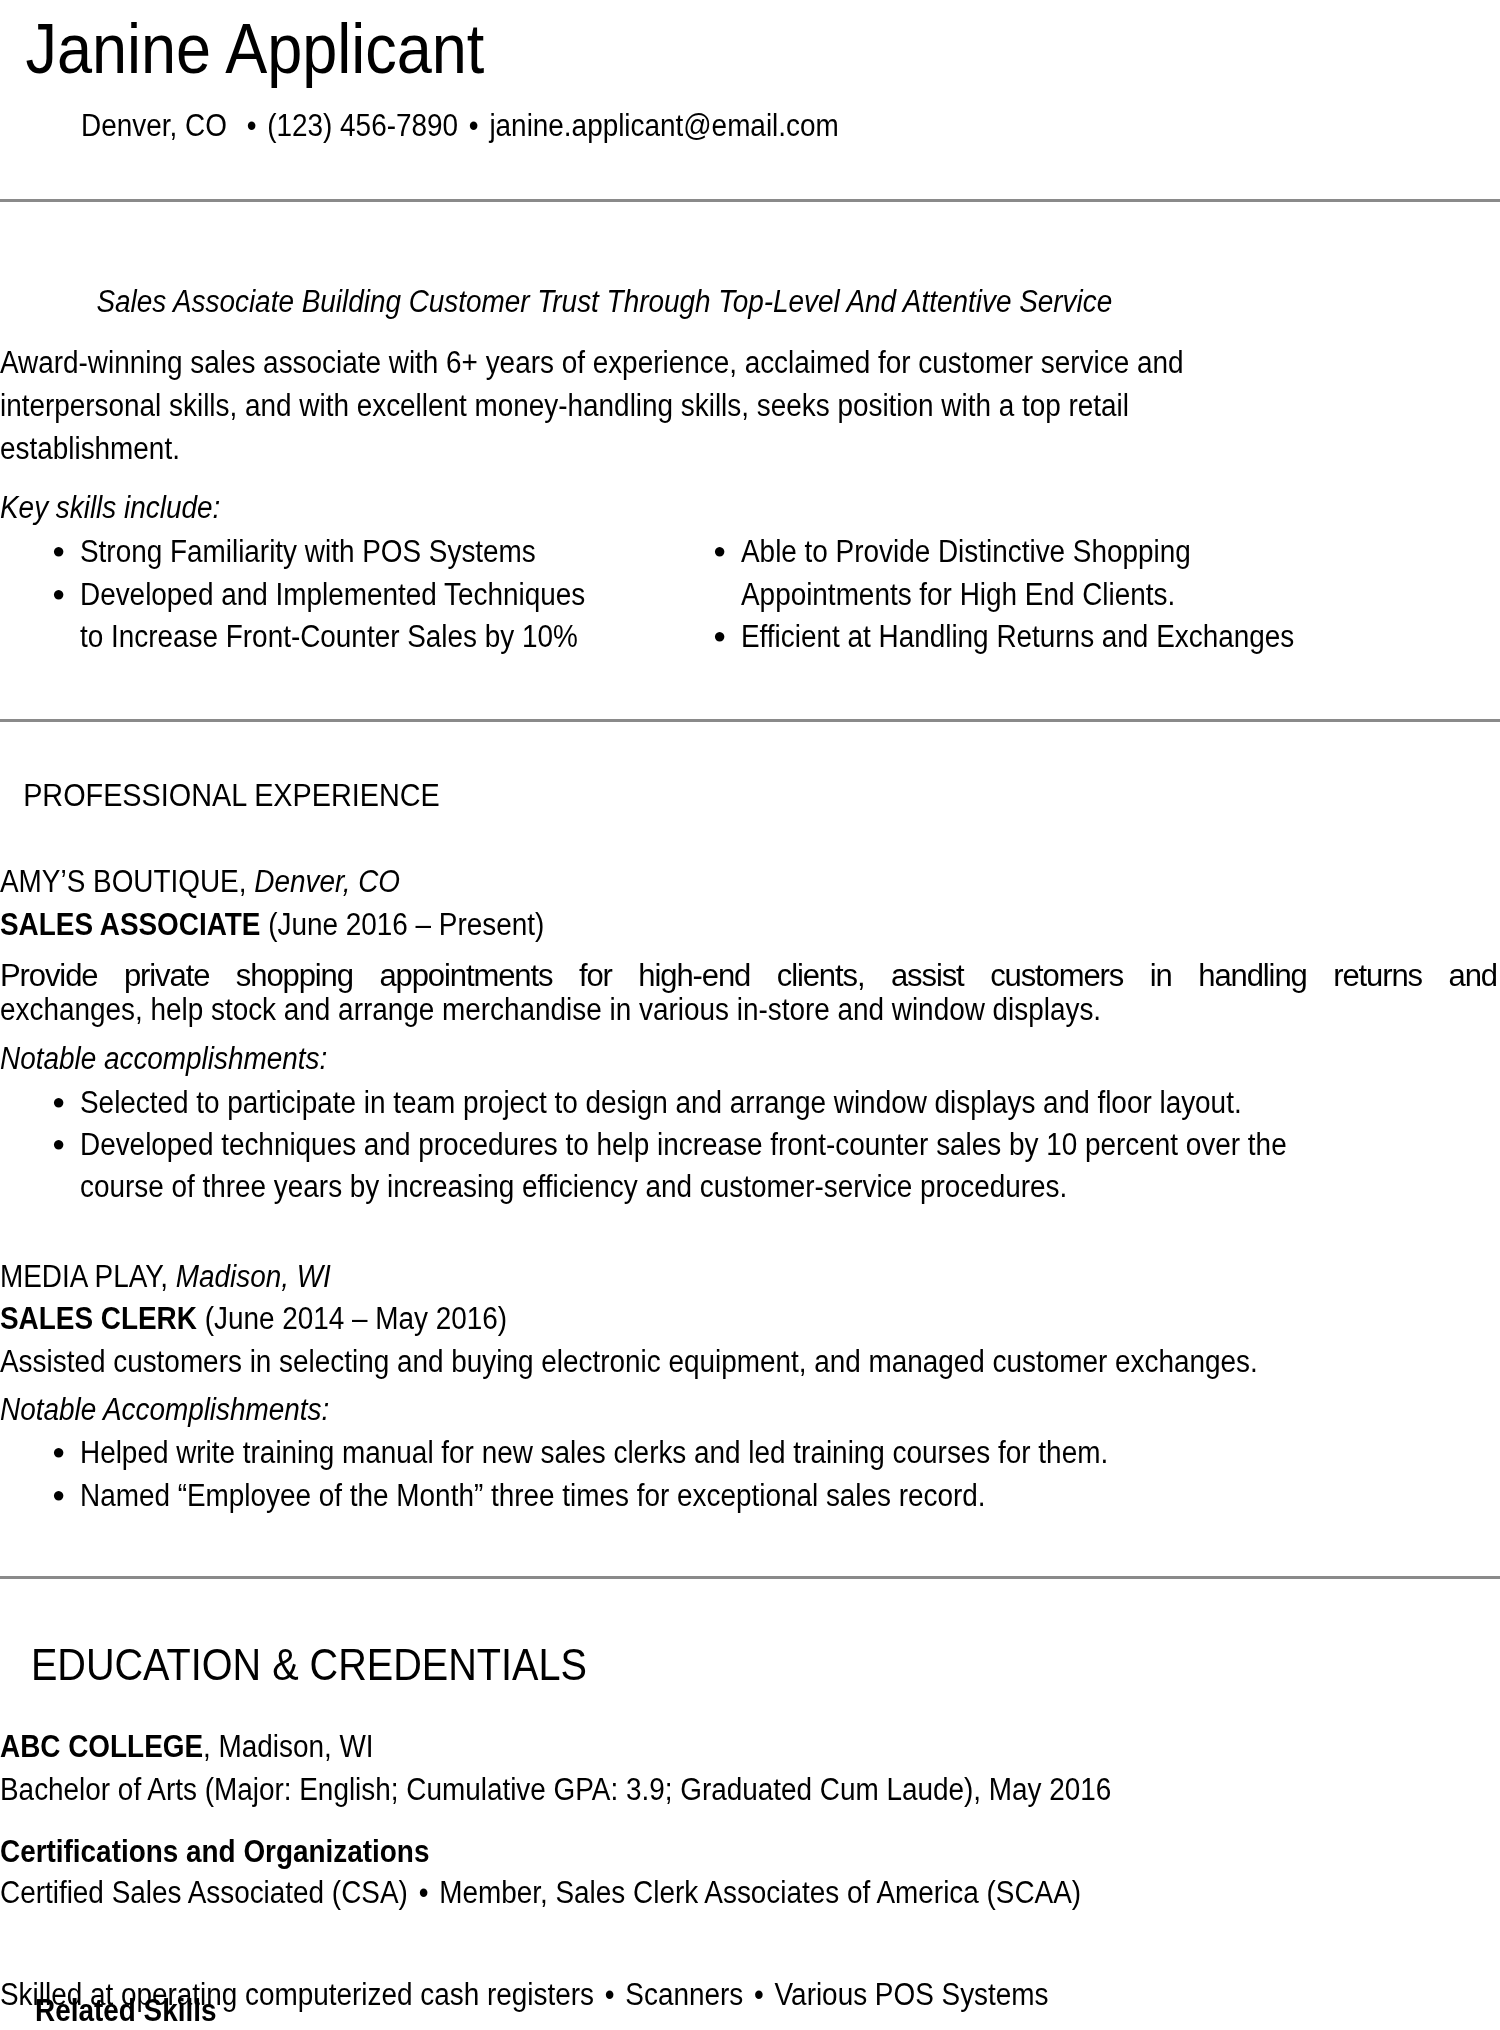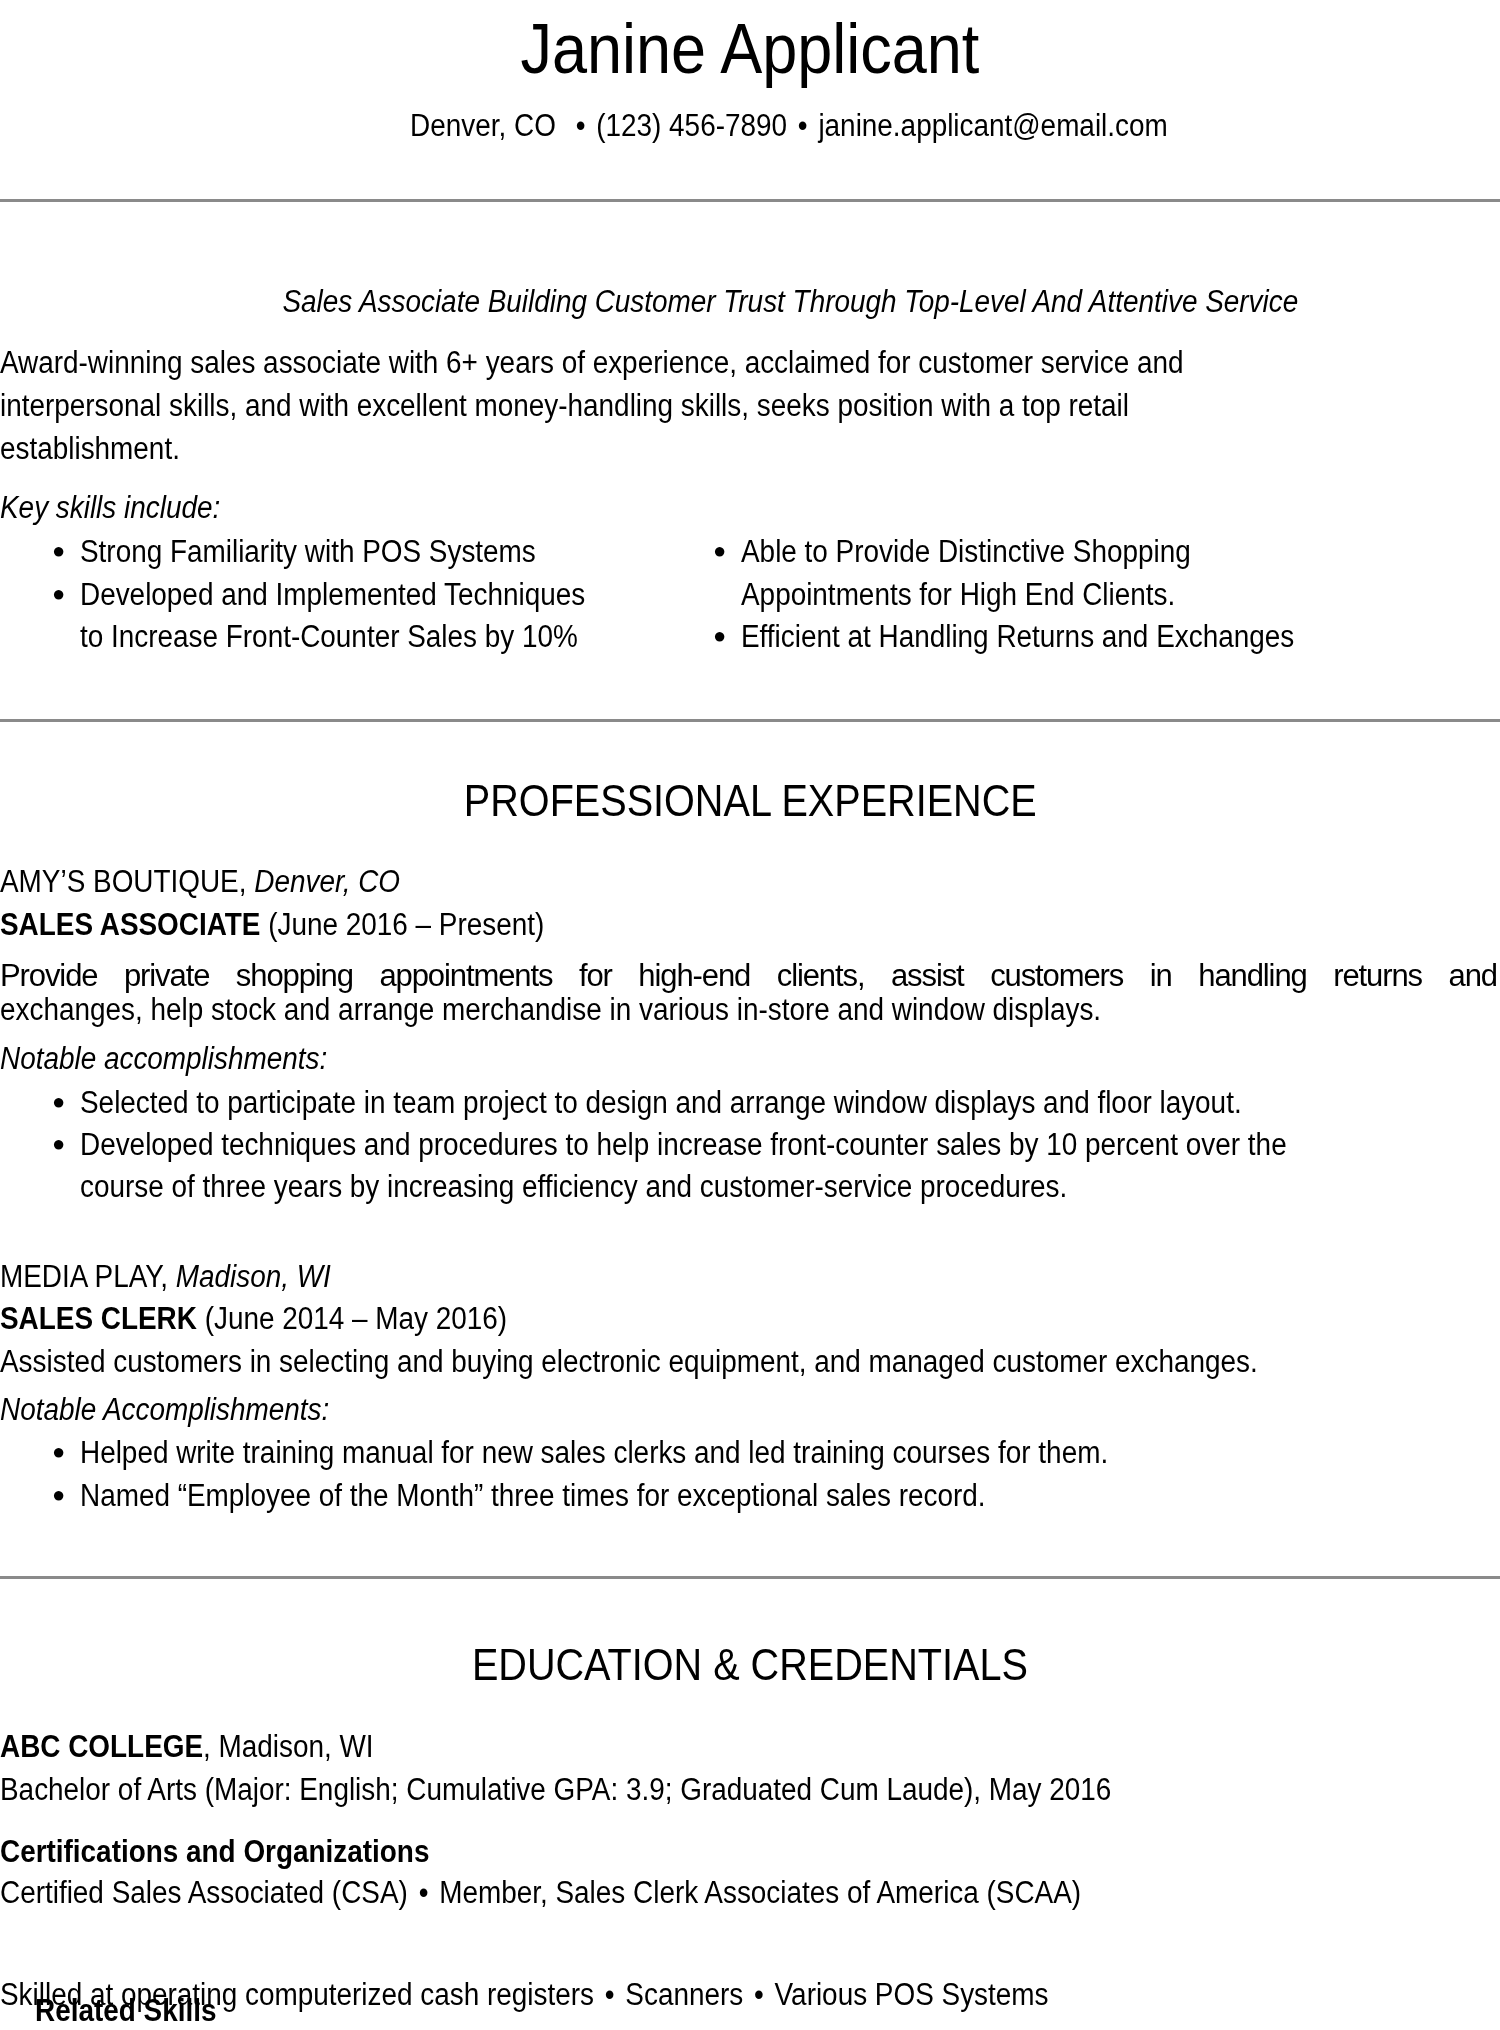--- a/index.html
+++ b/index.html
@@ -1,19 +1,19 @@
 <!DOCTYPE html>
 <html><head>
 <meta charset="utf-8">
 <style>
   html, body { margin:0; padding:0; background:#ffffff; }
   body { width:1500px; height:2030px; position:relative; overflow:hidden;
          font-family:"Liberation Sans", sans-serif; color:#000; }
   .ln { position:absolute; white-space:nowrap; line-height:1; }
-  .c  { left:0; width:1500px; text-align:center; }
+  .c  { left:0; width:1500px; }
   .narrow { display:inline-block; transform:scaleX(0.9); transform-origin:left center; }
   .cnarrow { display:inline-block; transform:scaleX(0.9); transform-origin:center center; }
   .body { font-size:31px; }
   .rule { position:absolute; left:0; width:1500px; height:3px; background:#8a8a8a; }
   .it { font-style:italic; }
   .b { font-weight:bold; }
   .bullet { position:absolute; font-size:22px; }
   .justify { position:absolute; left:0; width:1497px; text-align:justify; text-align-last:justify; font-size:31px; line-height:1; white-space:normal; }
   .sep { padding:0 12px; }
 </style>
@@ -47,21 +47,21 @@
 <div class="ln body" style="left:80px; top:621px;"><span class="narrow">to Increase Front-Counter Sales by 10%</span></div>
 
 <div class="bullet" style="left:713px; top:538px;">●</div>
 <div class="ln body" style="left:741px; top:536px;"><span class="narrow">Able to Provide Distinctive Shopping</span></div>
 <div class="ln body" style="left:741px; top:579px;"><span class="narrow">Appointments for High End Clients.</span></div>
 <div class="bullet" style="left:713px; top:623px;">●</div>
 <div class="ln body" style="left:741px; top:621px;"><span class="narrow">Efficient at Handling Returns and Exchanges</span></div>
 
 <div class="rule" style="top:719px;"></div>
 
-<div class="ln c" style="top:779px; font-size:44px;">
+<div class="ln c" style="top:779px; font-size:32px;">
   <span class="cnarrow">PROFESSIONAL EXPERIENCE</span>
 </div>
 
 <div class="ln body" style="left:0; top:866px;">
   <span class="narrow"><span>AMY’S BOUTIQUE,</span> <span class="it">Denver, CO</span></span>
 </div>
 <div class="ln body" style="left:0; top:909px;">
   <span class="narrow"><span class="b">SALES ASSOCIATE</span> <span>(June 2016 – Present)</span></span>
 </div>
 <div class="justify" style="top:960px; word-spacing:0;">

